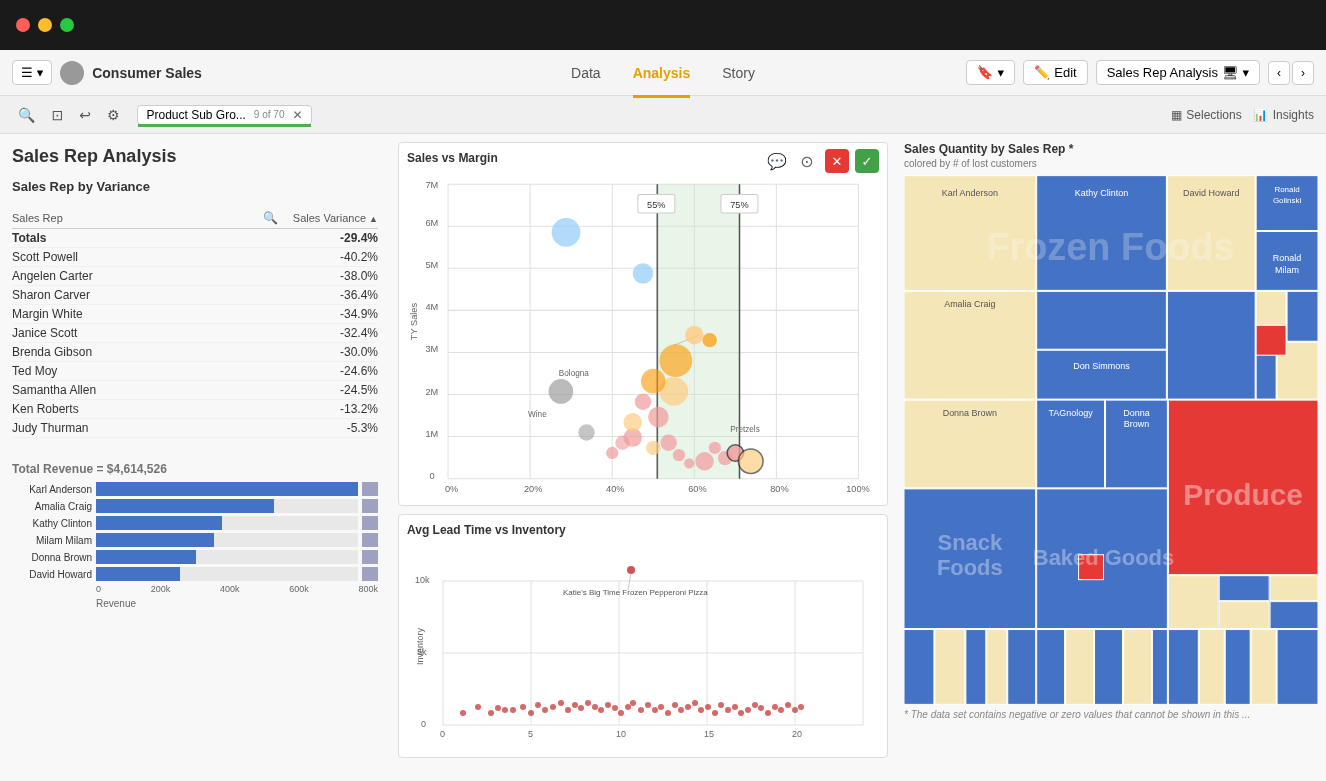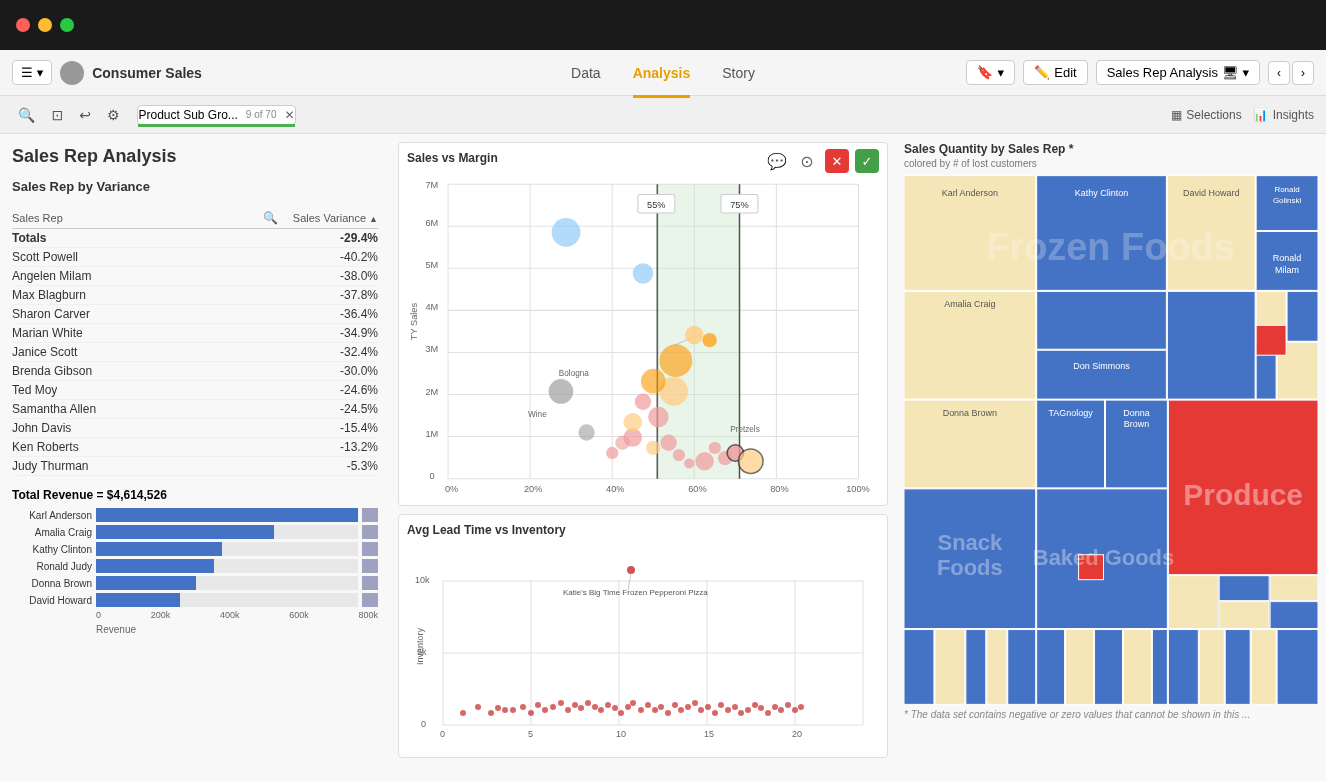--- a/index.html
+++ b/index.html
@@ -51,21 +51,21 @@
       display: flex;
       align-items: center;
       padding: 0 12px;
       border-bottom: 1px solid #ddd;
       gap: 4px;
     }
     .toolbar-btn { padding: 3px 6px; border: none; background: transparent; cursor: pointer; font-size: 14px; color: #555; }
     .sheet-tab {
       display: flex; align-items: center; gap: 4px;
       background: white; border: 1px solid #ccc; border-radius: 4px;
-      padding: 2px 0; font-size: 12px; margin-left: 8px;
+      padding: 2px 8px; font-size: 12px; margin-left: 8px;
       position: relative;
     }
     .sheet-tab::after { content: ''; position: absolute; bottom: -3px; left: 0; right: 0; height: 3px; background: #4caf50; }
     .sheet-sub { font-size: 10px; color: #888; }
     .sheet-close { margin-left: 4px; cursor: pointer; color: #666; font-size: 12px; }
     .toolbar-right { margin-left: auto; display: flex; align-items: center; gap: 12px; }
     .toolbar-icon-btn { display: flex; align-items: center; gap: 4px; font-size: 12px; color: #555; cursor: pointer; }
 
     .main-content {
       background: #f8f8f8;
@@ -77,35 +77,35 @@
     
     .left-panel {
       width: 390px;
       padding: 12px;
       overflow-y: auto;
       flex-shrink: 0;
     }
     .page-title { font-size: 18px; font-weight: 600; color: #333; margin-bottom: 12px; }
     .section-title { font-size: 13px; font-weight: 700; color: #333; margin-bottom: 14px; }
 
-    .table-container { margin-bottom: 12px; }
+    .table-container { margin-bottom: 24px; }
     .table-header { display: flex; align-items: center; border-bottom: 1px solid #ccc; padding: 3px 0; }
     .table-col-1 { flex: 1; font-size: 11px; color: #555; }
     .table-col-2 { width: 100px; text-align: right; font-size: 11px; color: #555; }
     .search-icon { font-size: 12px; color: #666; margin-left: 4px; cursor: pointer; }
     .sort-arrow { font-size: 9px; }
     .table-row { display: flex; align-items: center; padding: 2px 0; border-bottom: 1px solid #f0f0f0; }
     .table-row.bold .table-cell { font-weight: 700; }
     .table-cell { font-size: 12px; color: #333; }
     .table-cell-1 { flex: 1; }
     .table-cell-2 { width: 100px; text-align: right; }
     .negative { color: #333; }
 
     .revenue-section { margin-top: 4px; }
-    .revenue-title { font-size: 12px; font-weight: 700; color: #000000; margin-bottom: 6px; }
+    .revenue-title { font-size: 12px; font-weight: 700; color: #737373; margin-bottom: 6px; }
     .bar-chart { position: relative; }
     .bar-row { display: flex; align-items: center; margin-bottom: 3px; gap: 4px; }
     .bar-label { font-size: 10px; color: #333; width: 80px; text-align: right; }
     .bar-container { flex: 1; height: 14px; background: #e8e8e8; position: relative; }
     .bar-fill { height: 100%; background: #4472c4; }
     .bar-chart-axis { display: flex; justify-content: space-between; font-size: 9px; color: #666; padding-left: 84px; margin-top: 2px; }
     .bar-chart-xlabel { font-size: 10px; color: #666; text-align: left; margin-top: 4px; padding-left: 84px; }
     .bar-right-block { width: 16px; background: #a0a0c0; }
 
     
@@ -239,54 +239,46 @@
       </div>
       <div class="table-row bold">
         <span class="table-cell table-cell-1">Totals</span>
         <span class="table-cell table-cell-2 negative">-29.4%</span>
       </div>
       <div class="table-row">
         <span class="table-cell table-cell-1">Scott Powell</span>
         <span class="table-cell table-cell-2 negative">-40.2%</span>
       </div>
       <div class="table-row">
-        <span class="table-cell table-cell-1">Angelen Milam</span>
+        <span class="table-cell table-cell-1">Angelen Carter</span>
         <span class="table-cell table-cell-2 negative">-38.0%</span>
-      </div>
-      <div class="table-row">
-        <span class="table-cell table-cell-1">Max Blagburn</span>
-        <span class="table-cell table-cell-2 negative">-37.8%</span>
       </div>
       <div class="table-row">
         <span class="table-cell table-cell-1">Sharon Carver</span>
         <span class="table-cell table-cell-2 negative">-36.4%</span>
       </div>
       <div class="table-row">
-        <span class="table-cell table-cell-1">Marian White</span>
+        <span class="table-cell table-cell-1">Margin White</span>
         <span class="table-cell table-cell-2 negative">-34.9%</span>
       </div>
       <div class="table-row">
         <span class="table-cell table-cell-1">Janice Scott</span>
         <span class="table-cell table-cell-2 negative">-32.4%</span>
       </div>
       <div class="table-row">
         <span class="table-cell table-cell-1">Brenda Gibson</span>
         <span class="table-cell table-cell-2 negative">-30.0%</span>
       </div>
       <div class="table-row">
         <span class="table-cell table-cell-1">Ted Moy</span>
         <span class="table-cell table-cell-2 negative">-24.6%</span>
       </div>
       <div class="table-row">
         <span class="table-cell table-cell-1">Samantha Allen</span>
         <span class="table-cell table-cell-2 negative">-24.5%</span>
-      </div>
-      <div class="table-row">
-        <span class="table-cell table-cell-1">John Davis</span>
-        <span class="table-cell table-cell-2 negative">-15.4%</span>
       </div>
       <div class="table-row">
         <span class="table-cell table-cell-1">Ken Roberts</span>
         <span class="table-cell table-cell-2 negative">-13.2%</span>
       </div>
       <div class="table-row">
         <span class="table-cell table-cell-1">Judy Thurman</span>
         <span class="table-cell table-cell-2 negative">-5.3%</span>
       </div>
     </div>
@@ -309,21 +301,21 @@
           <div class="bar-right-block" style="height:14px"></div>
         </div>
         <div class="bar-row">
           <span class="bar-label">Kathy Clinton</span>
           <div class="bar-container">
             <div class="bar-fill" style="width:48%"></div>
           </div>
           <div class="bar-right-block" style="height:14px"></div>
         </div>
         <div class="bar-row">
-          <span class="bar-label">Ronald Judy</span>
+          <span class="bar-label">Milam Milam</span>
           <div class="bar-container">
             <div class="bar-fill" style="width:45%"></div>
           </div>
           <div class="bar-right-block" style="height:14px"></div>
         </div>
         <div class="bar-row">
           <span class="bar-label">Donna Brown</span>
           <div class="bar-container">
             <div class="bar-fill" style="width:38%"></div>
           </div>

